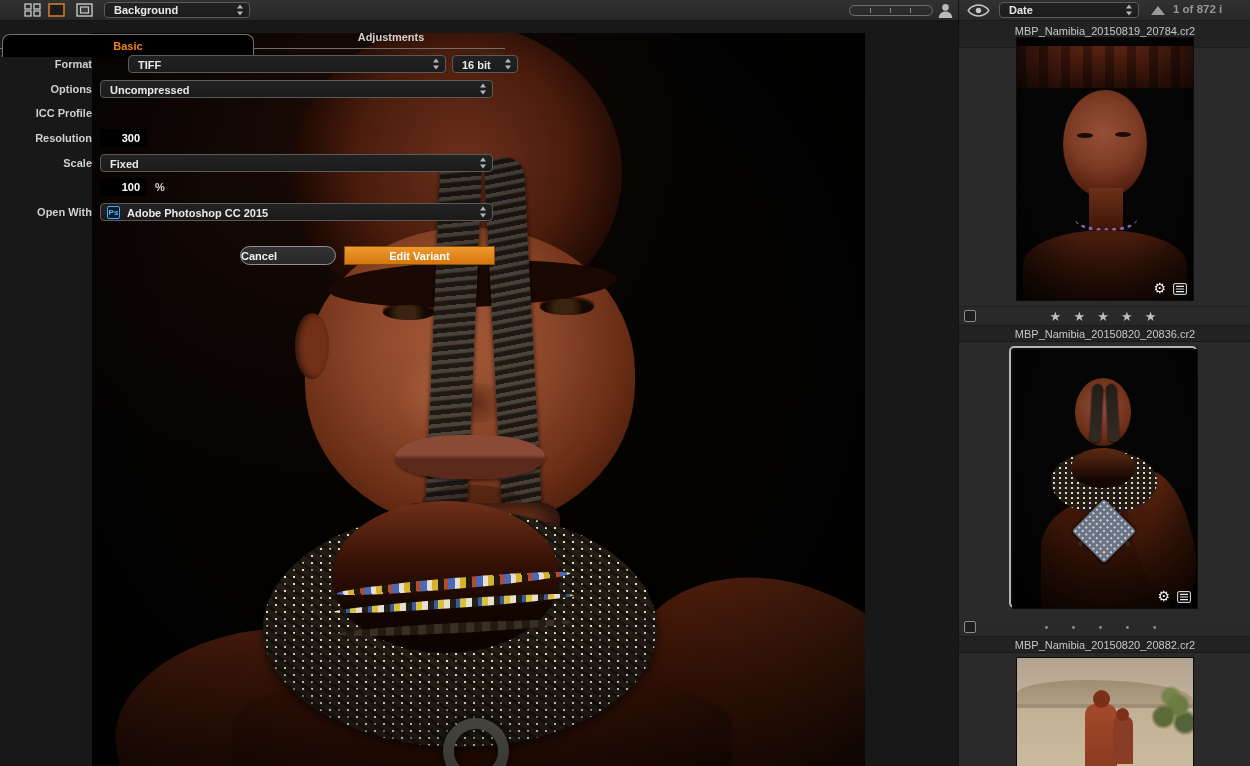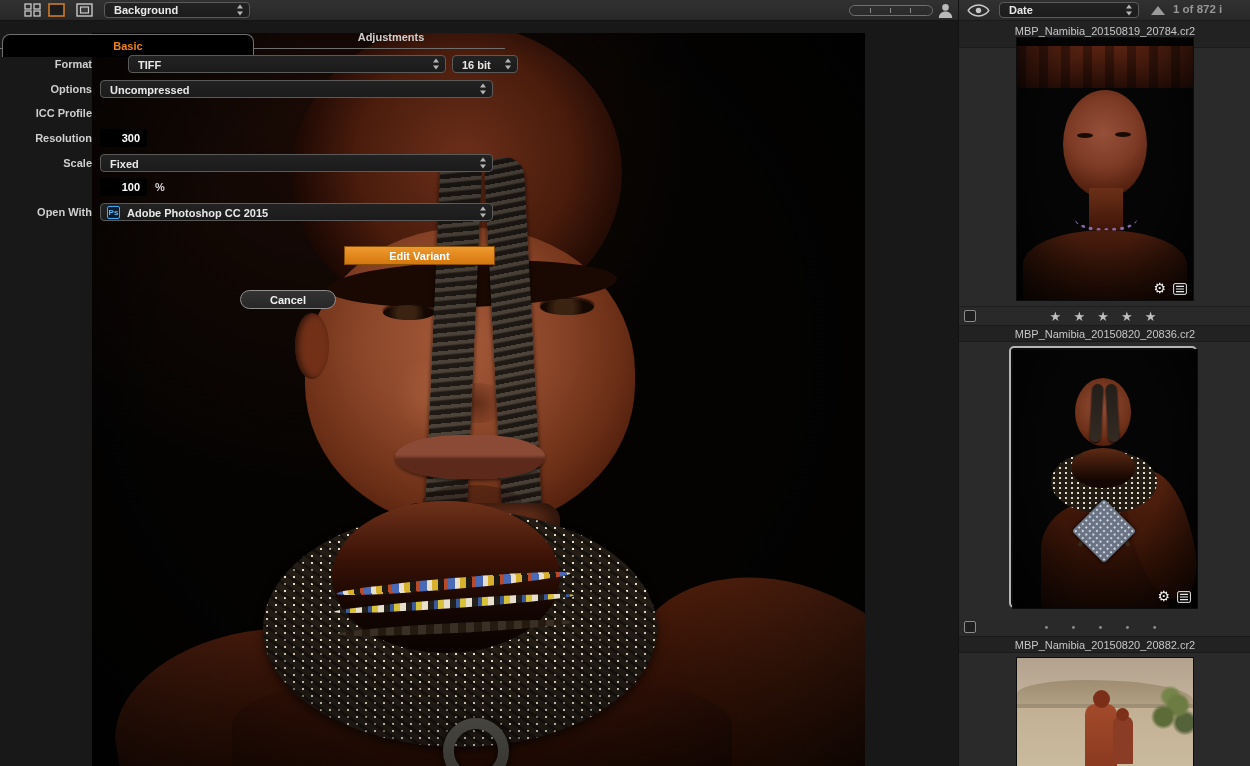--- a/index.html
+++ b/index.html
@@ -86,21 +86,21 @@
   .tab.idle{left:254px;width:250px;color:#cfcfcf;padding-left:12px;}
   .frm-label{width:92px;text-align:right;font-size:11px;font-weight:600;color:#cfcfcf;line-height:18px;left:0;}
   .frm-sel{height:18px;line-height:18px;font-size:11px;}
   .frm-input{height:18px;background:#000;border-radius:3px;color:#fff;font-size:11px;font-weight:bold;
              line-height:18px;text-align:right;padding-right:7px;box-sizing:border-box;}
   .pct{font-size:11px;font-weight:bold;color:#d8d8d8;line-height:18px;}
   .ps-icon{position:absolute;left:6px;top:2px;width:13px;height:13px;background:#0a1c2b;border:1px solid #3fa9f5;
            border-radius:2px;box-sizing:border-box;color:#57b9f8;font-size:8px;font-weight:bold;line-height:11px;text-align:center;}
   .btn-cancel{left:240px;top:246px;width:96px;height:19px;border:1px solid #909090;border-radius:10px;
               background:linear-gradient(#333,#272727);color:#f0f0f0;font-size:11px;font-weight:bold;
-              text-align:center;line-height:19px;box-sizing:border-box;margin-top:44px;}
+              text-align:left;line-height:19px;box-sizing:border-box;}
   .btn-primary{left:344px;top:246px;width:151px;height:19px;border-radius:0;
                background:linear-gradient(#ef9a2e,#d5770e);border:1px solid #8a5008;color:#fff;
                font-size:11px;font-weight:bold;text-align:center;line-height:19px;box-sizing:border-box;}
 
   
   #sidebar{left:958px;top:0;width:292px;height:766px;background:#2a2a2a;border-left:1px solid #131313;
            box-sizing:border-box;z-index:10;}
   #sidebar .abs{position:absolute;}
   .sb-toolbar{left:0;top:0;width:292px;height:20px;background:linear-gradient(#313131,#282828);
               border-bottom:1px solid #161616;}

